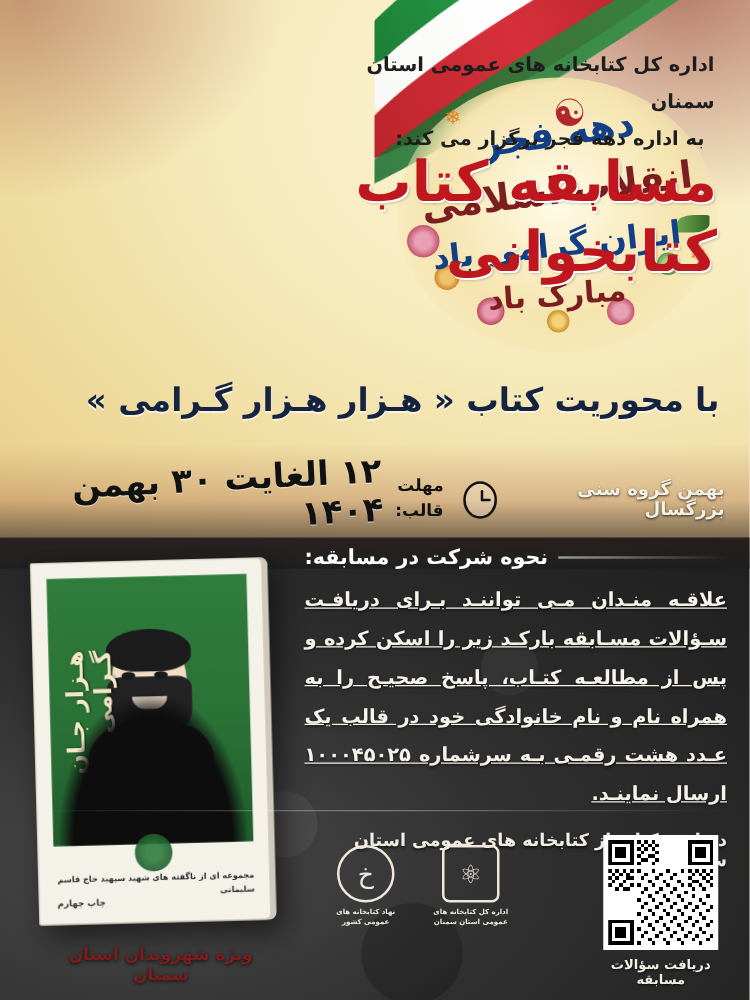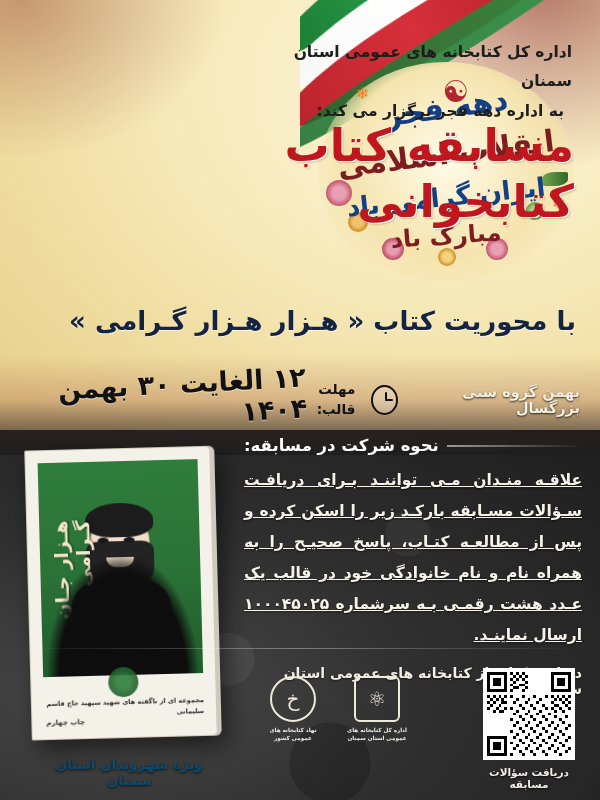--- a/index.html
+++ b/index.html
@@ -282,21 +282,21 @@
   .cover .seal {
     position: absolute; bottom: 40px; left: 50%; transform: translateX(-50%);
     width: 30px; height: 30px; border-radius: 50%;
     background: radial-gradient(circle,#2f7d3c 30%,#1f5c2b 70%);
     opacity: .9;
   }
 
   .book-caption {
     position: absolute; top: 756px; left: 34px; width: 190px;
     text-align: center; direction: rtl;
-    color: #0c4a6e; font-weight: bold; font-size: 13.5px;
+    color: #7f1d1d; font-weight: bold; font-size: 13.5px;
     text-shadow: 0 1px 3px rgba(0,0,0,.8);
   }
 
   
   .logos {
     position: absolute; top: 676px; left: 262px;
     display: flex; gap: 22px; align-items: flex-end;
   }
   .logo {
     width: 62px; text-align: center; color: #f0ece0;

